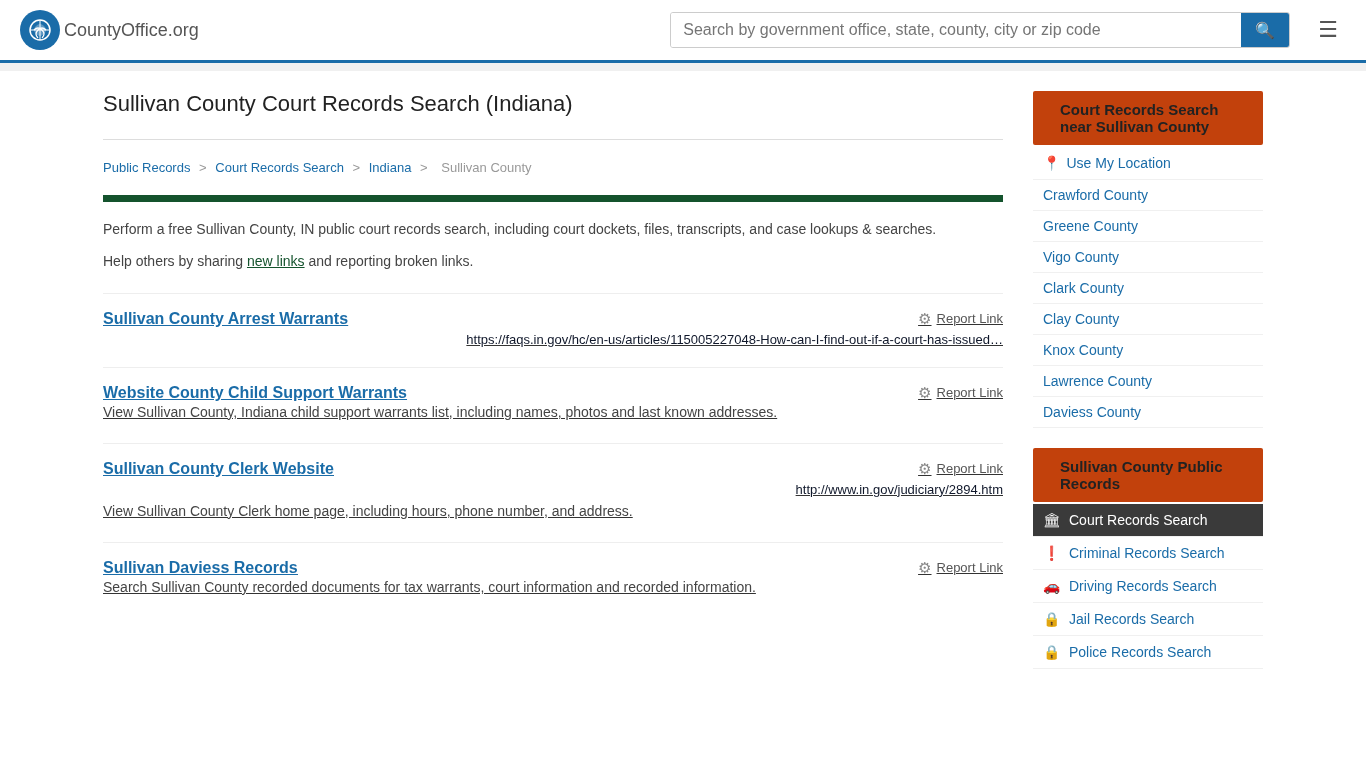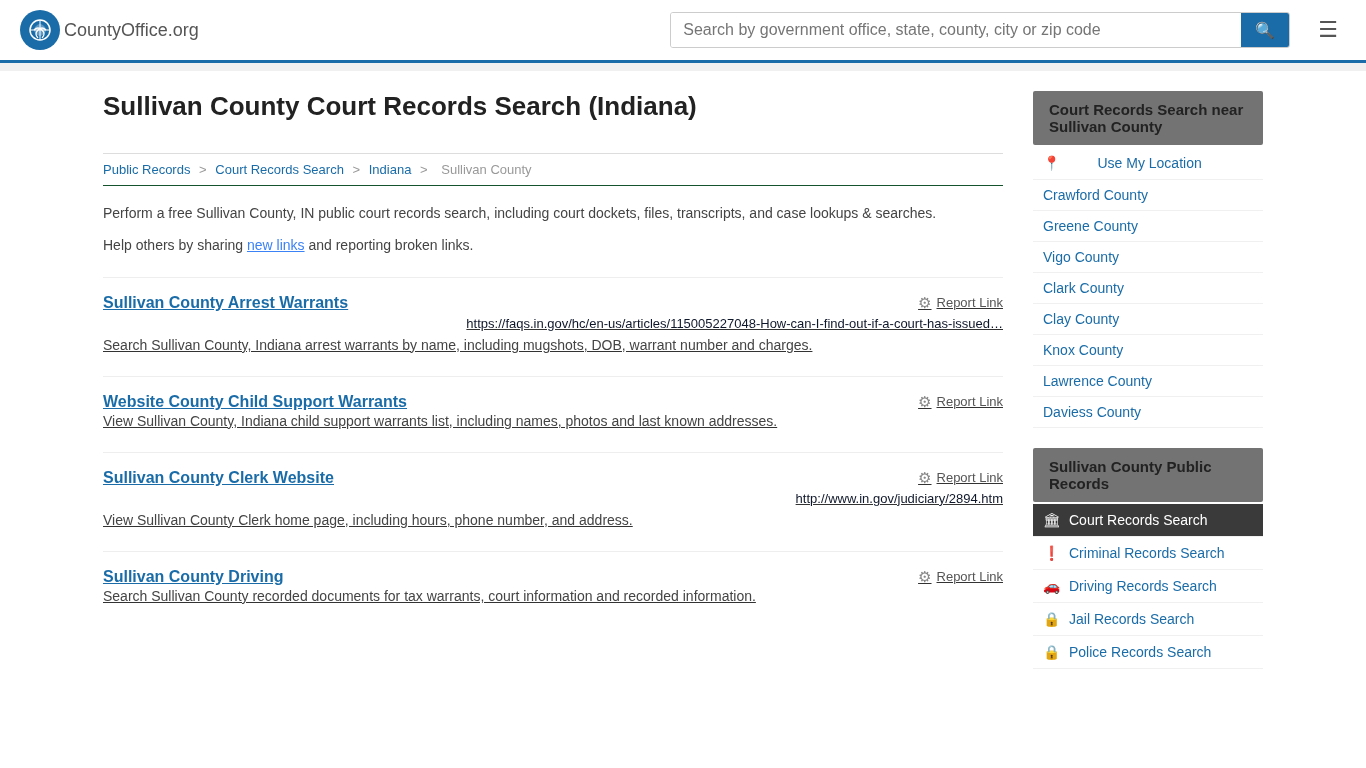--- a/index.html
+++ b/index.html
@@ -87,47 +87,47 @@
       padding: 20px 20px;
       display: flex;
       gap: 30px;
     }
 
     
     .content {
       flex: 1;
     }
     .page-title {
-      font-size: 26px;
-      font-weight: bold;
+      font-size: 22px;
+      font-weight: normal;
       color: #222;
-      margin-bottom: 31px;
+      margin-bottom: 22px;
     }
     .breadcrumb {
       font-size: 13px;
       color: #555;
       margin-bottom: 16px;
-      padding: 8px 0;
+      padding: 20px 0;
       border-top: 1px solid #ddd;
-      border-bottom: 1px solid #14532d;
+      border-bottom: 7px solid #14532d;
     }
     .breadcrumb a {
       color: #1a6ca8;
       text-decoration: none;
     }
     .breadcrumb span { color: #999; margin: 0 5px; }
 
     .description {
       font-size: 14px;
       line-height: 1.6;
       color: #444;
       margin-bottom: 10px;
     }
     .description a {
-      color: #3b82f6;
+      color: #14532d;
       text-decoration: underline;
     }
 
     
     .result-item {
       margin-top: 20px;
       padding-top: 16px;
       border-top: 1px solid #eee;
       text-decoration: underline;
     }
@@ -172,22 +172,22 @@
 
     
     .sidebar {
       width: 230px;
       flex-shrink: 0;
     }
     .sidebar-section {
       margin-bottom: 20px;
     }
     .sidebar-section-title {
-      background: #737373;
-      padding: 10px 16px;
+      background: #c2410c;
+      padding: 10px 27px;
       font-size: 15px;
       font-weight: bold;
       color: #222;
       border-radius: 2px;
       margin-bottom: 2px;
     }
     .sidebar-list {
       list-style: none;
       padding: 0;
     }
@@ -204,21 +204,20 @@
       display: flex;
       align-items: center;
       gap: 6px;
       padding: 8px 10px;
       border-bottom: 1px solid #f0f0f0;
     }
     .use-location-item a {
       color: #1a6ca8;
       text-decoration: none;
       font-size: 14px;
-      margin-left: 31px;
     }
     .location-icon {
       color: #1a6ca8;
       font-size: 14px;
     }
 
     
     .records-nav {
       list-style: none;
       padding: 0;
@@ -308,21 +307,20 @@
     <div id="results-container">
         <div class="result-item">
     <div class="result-item-header">
       <span class="result-title">Sullivan County Arrest Warrants</span>
       <button class="report-link-btn">
         <span class="icon">⚙</span>
         <span>Report Link</span>
       </button>
     </div>
     <div class="result-url">https://faqs.in.gov/hc/en-us/articles/115005227048-How-can-I-find-out-if-a-court-has-issued…</div>
-    <div class="result-desc">Search Sullivan County, Indiana arrest warrants by name, including mugshots, DOB, warrant number and charges.</div>
   </div>
         <div class="result-item">
     <div class="result-item-header">
       <span class="result-title">Website County Child Support Warrants</span>
       <button class="report-link-btn">
         <span class="icon">⚙</span>
         <span>Report Link</span>
       </button>
     </div>
     <div class="result-desc">View Sullivan County, Indiana child support warrants list, including names, photos and last known addresses.</div>
@@ -333,21 +331,21 @@
       <button class="report-link-btn">
         <span class="icon">⚙</span>
         <span>Report Link</span>
       </button>
     </div>
     <div class="result-url">http://www.in.gov/judiciary/2894.htm</div>
     <div class="result-desc">View Sullivan County Clerk home page, including hours, phone number, and address.</div>
   </div>
         <div class="result-item">
     <div class="result-item-header">
-      <span class="result-title">Sullivan County Driving</span>
+      <span class="result-title">Sullivan Daviess Records</span>
       <button class="report-link-btn">
         <span class="icon">⚙</span>
         <span>Report Link</span>
       </button>
     </div>
     <div class="result-desc">Search Sullivan County recorded documents for tax warrants, court information and recorded information.</div>
   </div>
       </div>
 
   </div>

